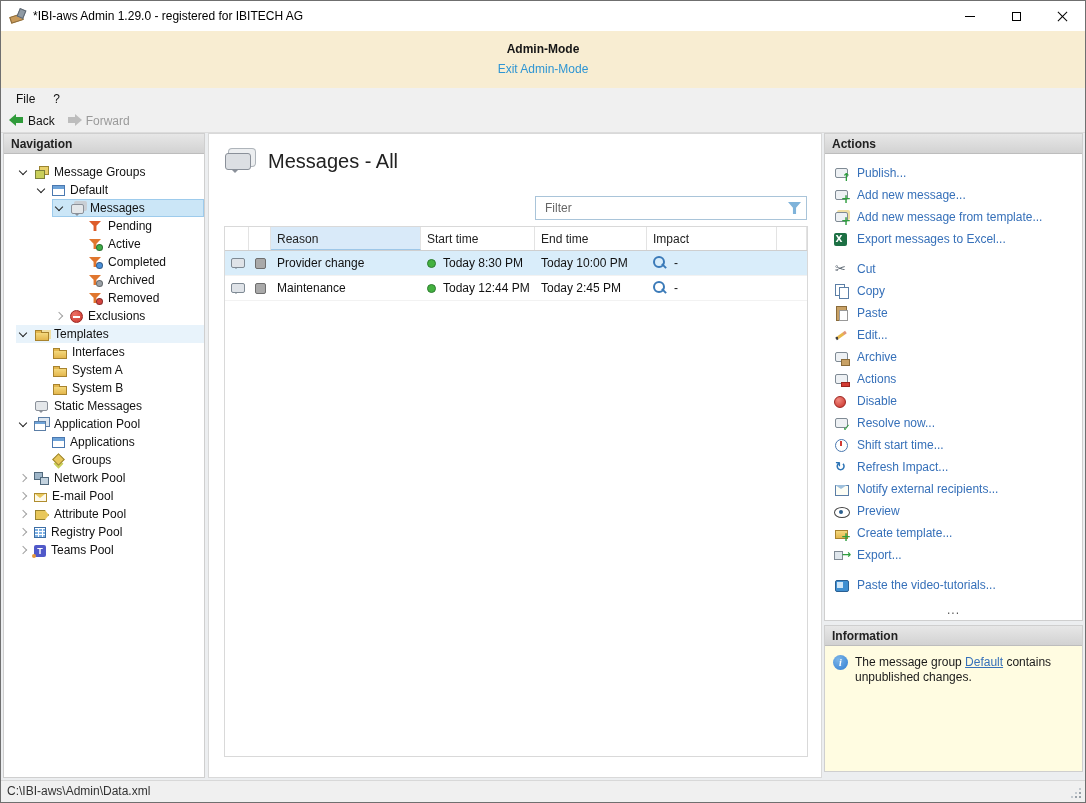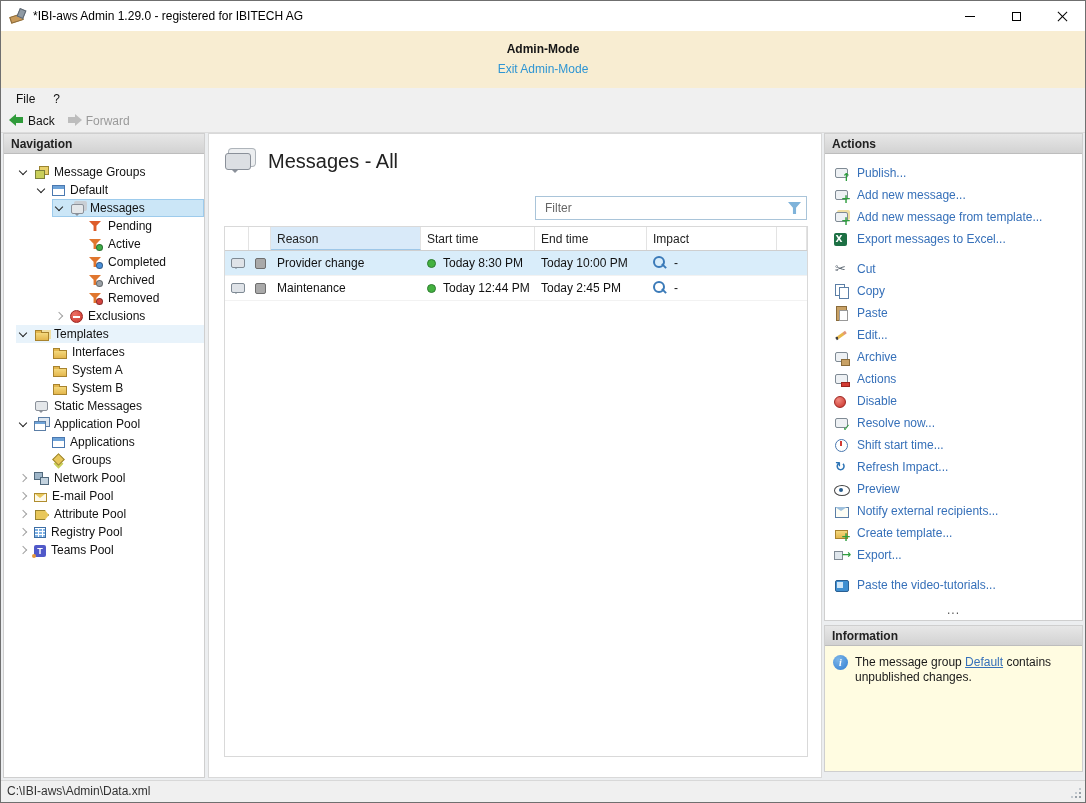--- a/index.html
+++ b/index.html
@@ -495,26 +495,26 @@
             </div>
           <div class="action-row">
               <span class="ai ai-shift"></span>
               <span>Shift start time...</span>
             </div>
           <div class="action-row">
               <span class="ai ai-refresh"></span>
               <span>Refresh Impact...</span>
             </div>
           <div class="action-row">
+              <span class="ai ai-notify"></span>
+              <span>Notify external recipients...</span>
+            </div>
+          <div class="action-row">
               <span class="ai ai-preview"></span>
               <span>Preview</span>
-            </div>
-          <div class="action-row">
-              <span class="ai ai-notify"></span>
-              <span>Notify external recipients...</span>
             </div>
           <div class="action-row">
               <span class="ai ai-ctpl"></span>
               <span>Create template...</span>
             </div>
           <div class="action-row">
               <span class="ai ai-export"></span>
               <span>Export...</span>
             </div>
 

